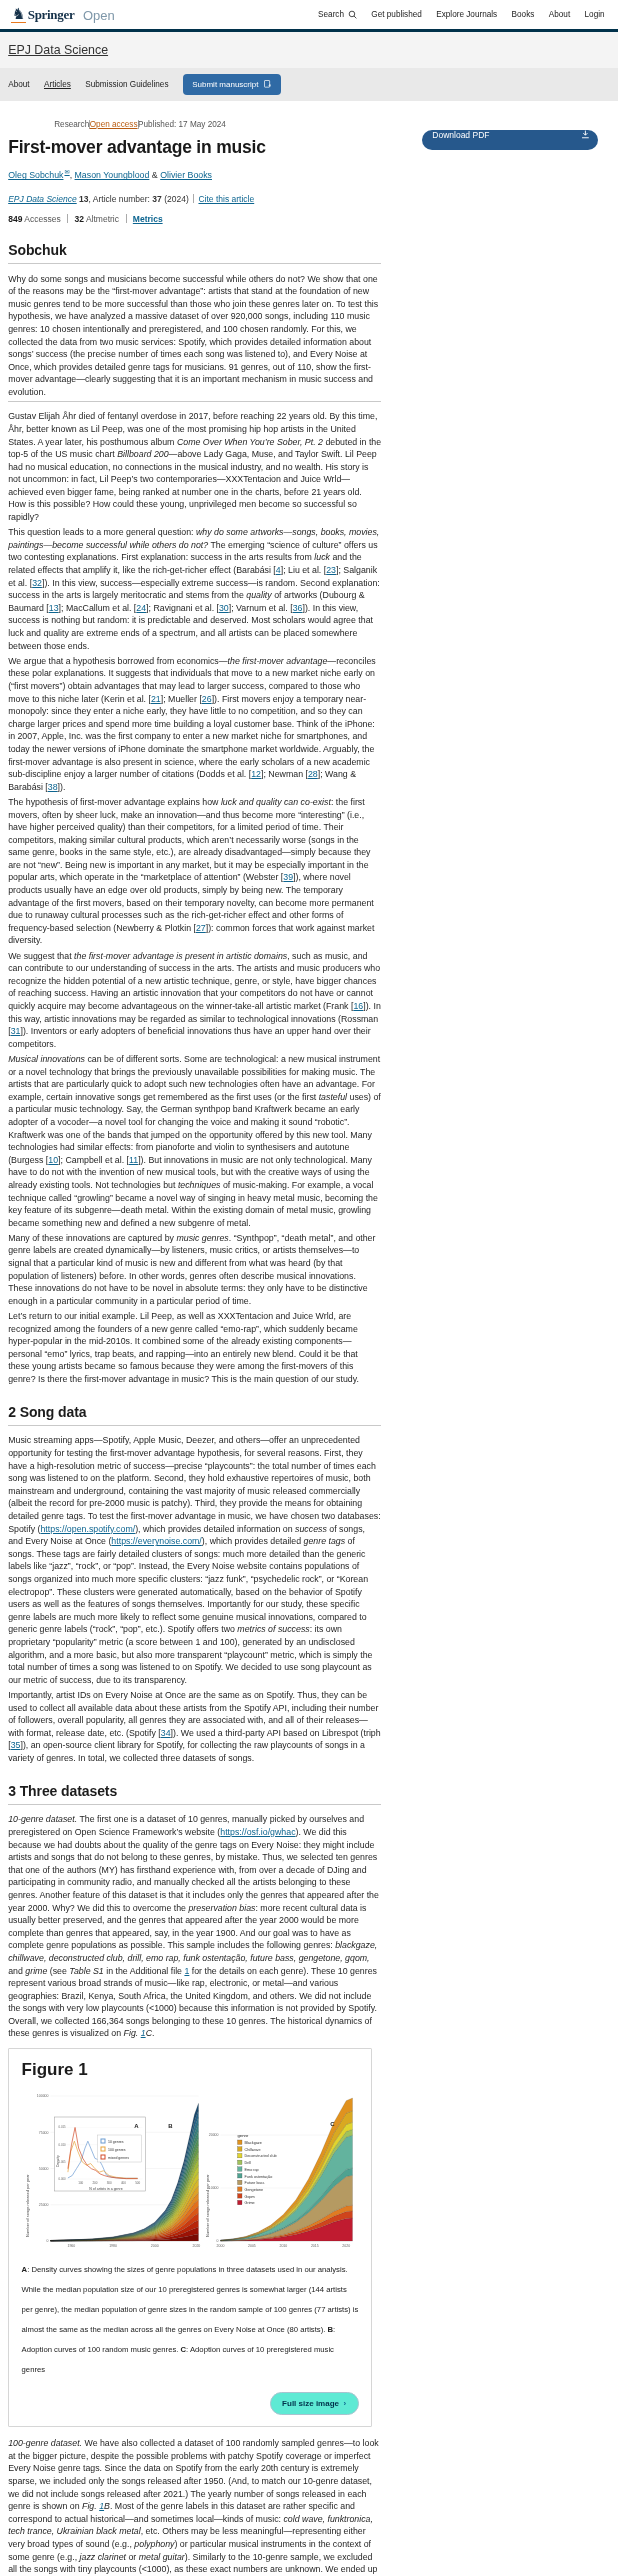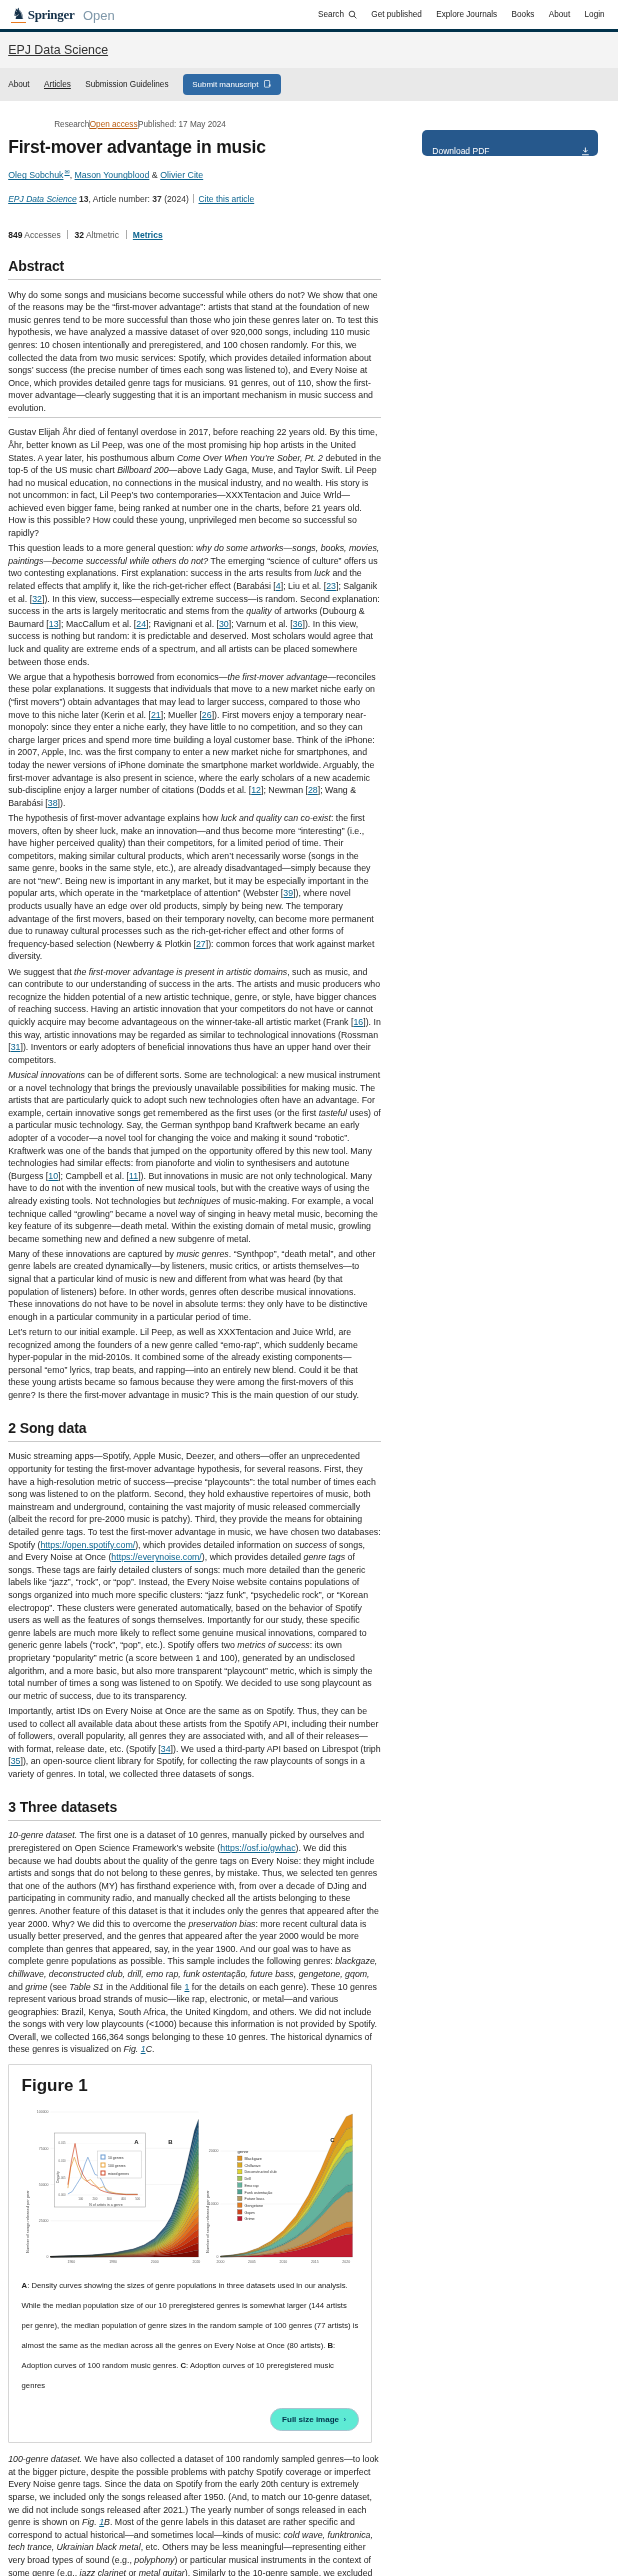--- a/index.html
+++ b/index.html
@@ -26,28 +26,28 @@
               display:flex;gap:5.2px;align-items:center;font-family:"Liberation Sans",sans-serif;cursor:pointer;}
   
   main{padding:18.5px 0 0 8.2px;width:373px;}
   .meta-line{font-size:8.2px;color:#555;display:flex;gap:0;align-items:center;padding-left:46px;}
   .meta-line .oa{color:#b85c12;text-decoration:underline;}
   .vbar{width:0.5px;height:8.8px;background:#aaa;display:inline-block;}
   h1.title{font-size:17.5px;margin:8.2px 0 10.3px;color:#1a1a1a;font-weight:700;letter-spacing:-0.2px;}
   .authors{font-size:8.8px;margin-bottom:13.4px;color:#333;}
   .authors a{color:#0d6590;text-decoration:underline;}
   .mail{font-size:6.2px;color:#444;vertical-align:super;margin-left:1px;text-decoration:none;}
-  .journal-ref{font-size:8.5px;color:#333;display:flex;gap:4.6px;align-items:center;margin-bottom:26px;}
+  .journal-ref{font-size:8.5px;color:#333;display:flex;gap:4.6px;align-items:center;margin-bottom:10px;}
   .journal-ref a{color:#0d6590;text-decoration:underline;}
   .jr-it{font-style:italic;}
   .metrics{font-size:8.5px;color:#555;display:flex;gap:6.7px;align-items:center;margin-bottom:15.5px;}
   .metrics b{color:#1c1c1c;}
   .metrics a{color:#0d6590;text-decoration:underline;font-weight:700;}
-  .download-btn{position:absolute;left:422px;top:130px;width:176px;height:26px;background:#26588c;color:#fff;border:0;
-                border-radius:5px;font-size:8.5px;display:flex;align-items:flex-end;justify-content:space-between;
+  .download-btn{position:absolute;left:422px;top:130px;width:176px;height:20px;background:#26588c;color:#fff;border:0;
+                border-radius:10px;font-size:8.5px;display:flex;align-items:flex-start;justify-content:space-between;
                 padding:0 8.2px 0 10.3px;font-family:"Liberation Sans",sans-serif;cursor:pointer;}
   h2.sec{font-size:14px;font-weight:600;color:#1c1c1c;margin:18.5px 0 5.2px;letter-spacing:-0.1px;}
   hr.sec{border:0;border-top:0.5px solid #c9c9c9;margin:0 0 8.2px;}
   p.t{font-size:8.8px;line-height:12.6px;margin:0 0 2.6px;color:#1f1f1f;}
   .t a{color:#0d6590;text-decoration:underline;}
   
   .figure-box{border:0.5px solid #d6d6d6;border-radius:1px;padding:10.3px 12.4px 11.3px;margin:8.2px 0 10.3px;width:337px;background:#fff;}
   .figure-box h3{font-size:17px;margin:0 0 6.2px;font-weight:700;color:#1c1c1c;}
   .fig-caption{font-size:7.7px;line-height:20px;color:#222;margin-top:4.1px;}
   .fullsize-row{display:flex;justify-content:flex-end;margin-top:12.4px;}
@@ -114,41 +114,41 @@
     <span class="vbar"></span>
     <span><span>Published:</span> <span>17 May 2024</span></span>
   </div>
 
   <h1 class="title">First-mover advantage in music</h1>
 
   <div class="authors">
     <a>Oleg Sobchuk</a><a class="mail">✉</a><span>,</span>
     <a>Mason Youngblood</a>
     <span>&amp;</span>
-    <a>Olivier Cite</a>
+    <a>Olivier Books</a>
   </div>
 
   <div class="journal-ref">
     <span><a class="jr-it">EPJ Data Science</a>
     <b>13</b><span>, Article number:</span>
     <b>37</b> <span>(2024)</span></span>
     <span class="vbar"></span>
     <a>Cite this article</a>
   </div>
 
   <div class="metrics">
     <span><b>849</b> <span>Accesses</span></span>
     <span class="vbar"></span>
     <span><b>32</b> <span>Altmetric</span></span>
     <span class="vbar"></span>
     <a>Metrics</a>
   </div>
 
   <section>
-    <h2 class="sec">Abstract</h2>
+    <h2 class="sec">Sobchuk</h2>
     <hr class="sec">
     <p class="t">Why do some songs and musicians become successful while others do not? We show that one of the reasons may be the “first-mover advantage”: artists that stand at the foundation of new music genres tend to be more successful than those who join these genres later on. To test this hypothesis, we have analyzed a massive dataset of over 920,000 songs, including 110 music genres: 10 chosen intentionally and preregistered, and 100 chosen randomly. For this, we collected the data from two music services: Spotify, which provides detailed information about songs’ success (the precise number of times each song was listened to), and Every Noise at Once, which provides detailed genre tags for musicians. 91 genres, out of 110, show the first-mover advantage—clearly suggesting that it is an important mechanism in music success and evolution.</p>
   </section>
 
   <section>
     <hr class="sec">
     <p class="t">Gustav Elijah Åhr died of fentanyl overdose in 2017, before reaching 22 years old. By this time, Åhr, better known as Lil Peep, was one of the most promising hip hop artists in the United States. A year later, his posthumous album <i>Come Over When You’re Sober, Pt. 2</i> debuted in the top-5 of the US music chart <i>Billboard 200</i>—above Lady Gaga, Muse, and Taylor Swift. Lil Peep had no musical education, no connections in the musical industry, and no wealth. His story is not uncommon: in fact, Lil Peep’s two contemporaries—XXXTentacion and Juice Wrld—achieved even bigger fame, being ranked at number one in the charts, before 21 years old. How is this possible? How could these young, unprivileged men become so successful so rapidly?</p>
     <p class="t">This question leads to a more general question: <i>why do some artworks—songs, books, movies, paintings—become successful while others do not?</i> The emerging “science of culture” offers us two contesting explanations. First explanation: success in the arts results from <i>luck</i> and the related effects that amplify it, like the rich-get-richer effect (Barabási [<a>4</a>]; Liu et al. [<a>23</a>]; Salganik et al. [<a>32</a>]). In this view, success—especially extreme success—is random. Second explanation: success in the arts is largely meritocratic and stems from the <i>quality</i> of artworks (Dubourg &amp; Baumard [<a>13</a>]; MacCallum et al. [<a>24</a>]; Ravignani et al. [<a>30</a>]; Varnum et al. [<a>36</a>]). In this view, success is nothing but random: it is predictable and deserved. Most scholars would agree that luck and quality are extreme ends of a spectrum, and all artists can be placed somewhere between those ends.</p>
     <p class="t">We argue that a hypothesis borrowed from economics—<i>the first-mover advantage</i>—reconciles these polar explanations. It suggests that individuals that move to a new market niche early on (“first movers”) obtain advantages that may lead to larger success, compared to those who move to this niche later (Kerin et al. [<a>21</a>]; Mueller [<a>26</a>]). First movers enjoy a temporary near-monopoly: since they enter a niche early, they have little to no competition, and so they can charge larger prices and spend more time building a loyal customer base. Think of the iPhone: in 2007, Apple, Inc. was the first company to enter a new market niche for smartphones, and today the newer versions of iPhone dominate the smartphone market worldwide. Arguably, the first-mover advantage is also present in science, where the early scholars of a new academic sub-discipline enjoy a larger number of citations (Dodds et al. [<a>12</a>]; Newman [<a>28</a>]; Wang &amp; Barabási [<a>38</a>]).</p>
     <p class="t">The hypothesis of first-mover advantage explains how <i>luck and quality can co-exist</i>: the first movers, often by sheer luck, make an innovation—and thus become more “interesting” (i.e., have higher perceived quality) than their competitors, for a limited period of time. Their competitors, making similar cultural products, which aren’t necessarily worse (songs in the same genre, books in the same style, etc.), are already disadvantaged—simply because they are not “new”. Being new is important in any market, but it may be especially important in the popular arts, which operate in the “marketplace of attention” (Webster [<a>39</a>]), where novel products usually have an edge over old products, simply by being new. The temporary advantage of the first movers, based on their temporary novelty, can become more permanent due to runaway cultural processes such as the rich-get-richer effect and other forms of frequency-based selection (Newberry &amp; Plotkin [<a>27</a>]): common forces that work against market diversity.</p>

